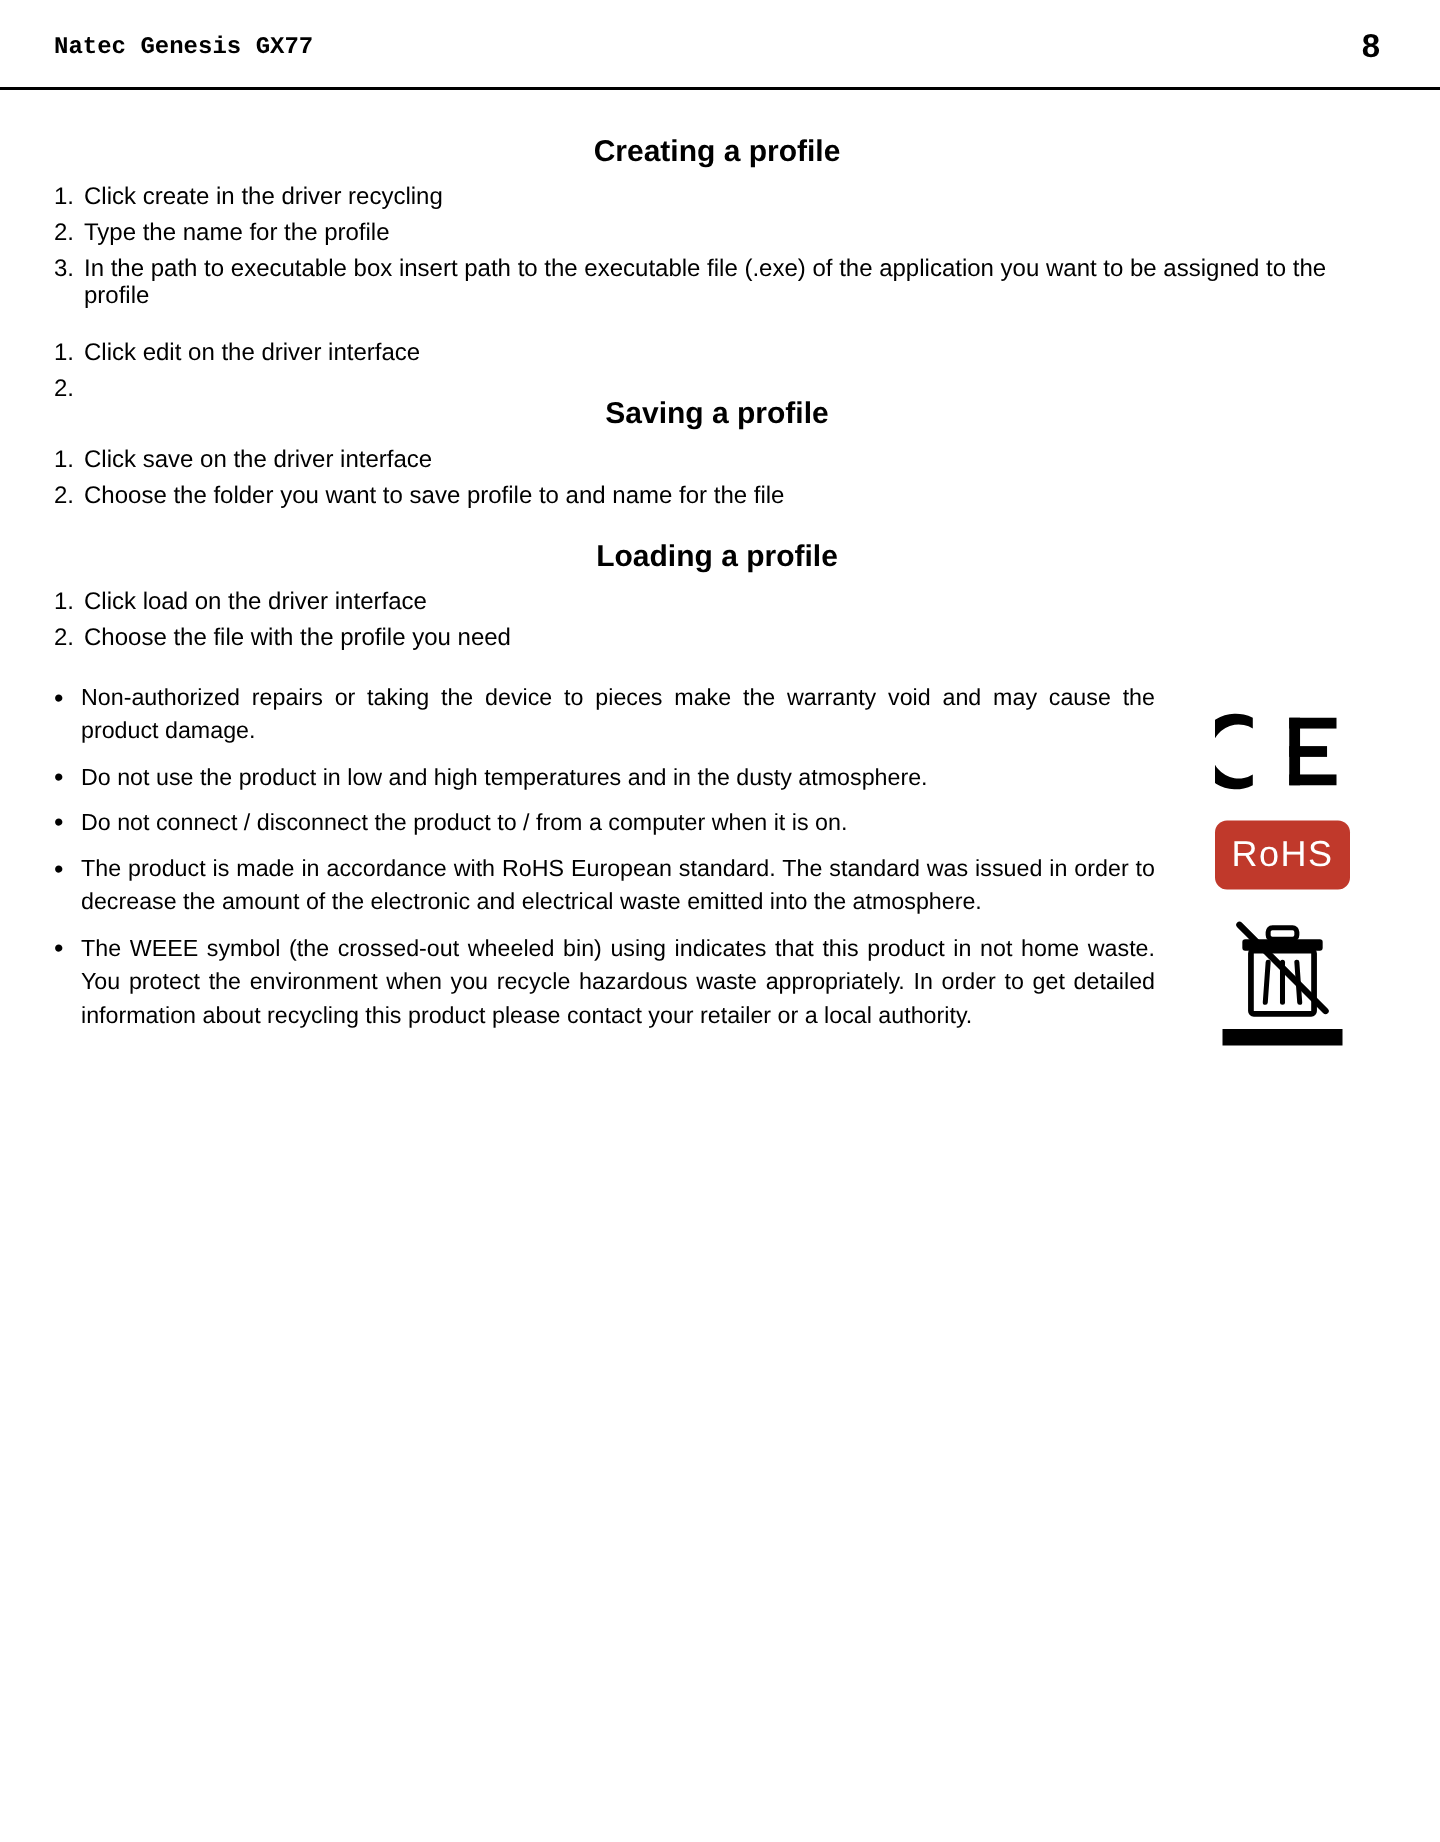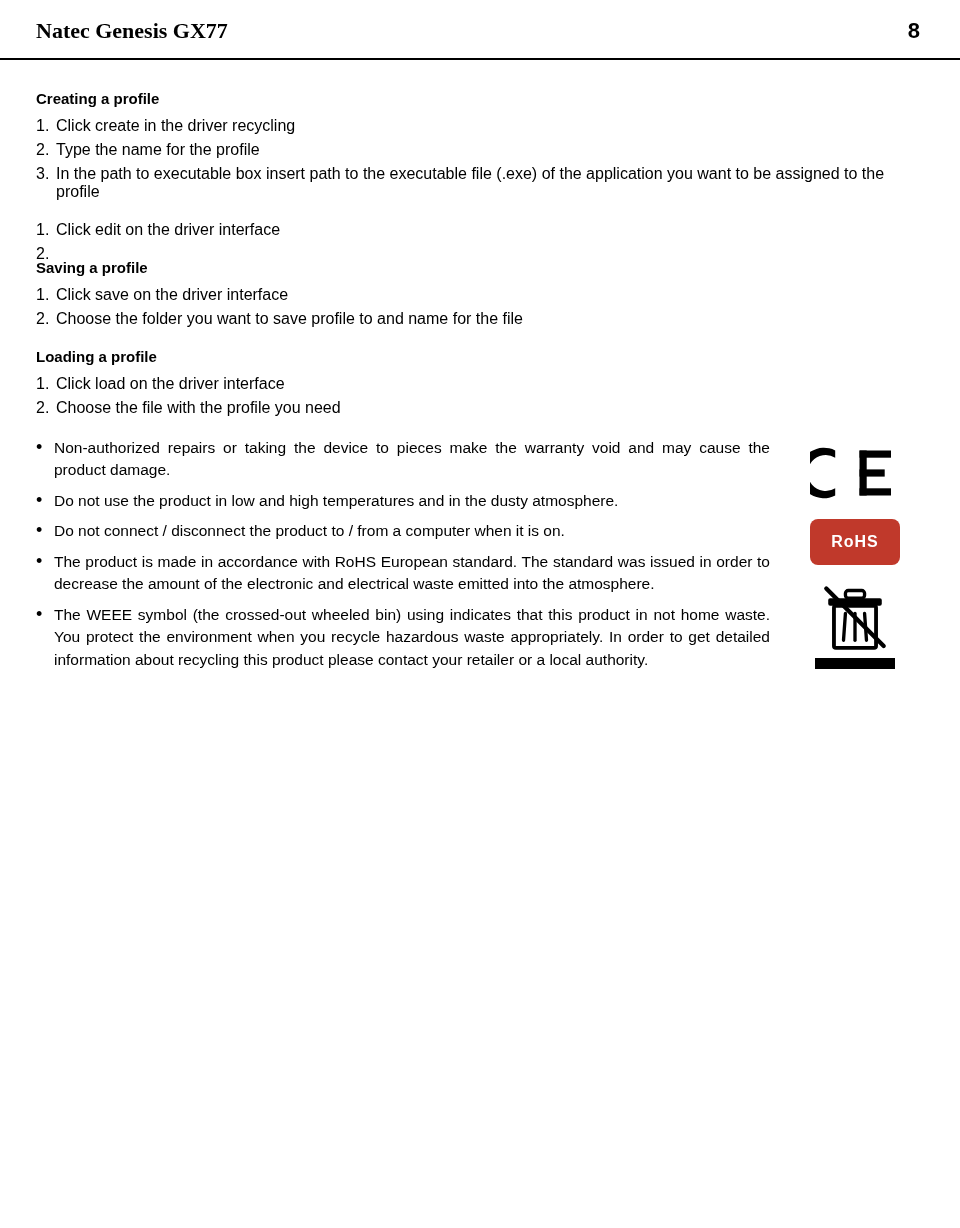--- a/index.html
+++ b/index.html
@@ -27,41 +27,42 @@
     .header {
       display: flex;
       justify-content: space-between;
       align-items: center;
       padding: 18px 40px 14px 36px;
       border-bottom: 2px solid #000000;
       margin-bottom: 30px;
     }
 
     .header-title {
-      font-size: 22px;
-      font-weight: bold;
-      font-family: Liberation Serif, serif;
+      font-size: 16px;
+      font-weight: bold;
+      font-family: Liberation Mono, monospace;
     }
 
     .header-page-num {
       font-size: 22px;
       font-weight: bold;
       font-family: Arial, sans-serif;
     }
 
     .content {
       padding: 0 40px 40px 36px;
     }
 
     .section-heading {
-      font-size: 15px;
+      font-size: 20px;
       font-weight: bold;
       font-family: Arial, sans-serif;
       margin-bottom: 10px;
       margin-top: 8px;
+      text-align: center;
     }
 
     .numbered-list {
       list-style: none;
       padding: 0;
       margin: 0 0 18px 0;
     }
 
     .numbered-list li {
       font-size: 16px;
@@ -87,21 +88,21 @@
     .general-heading {
       font-size: 22px;
       font-weight: bold;
       font-family: Arial, sans-serif;
       margin-bottom: 18px;
     }
 
     .general-content {
       display: flex;
       justify-content: space-between;
-      align-items: flex-start;
+      align-items: flex-end;
     }
 
     .general-text {
       flex: 1;
       padding-right: 20px;
     }
 
     .bullet-list {
       list-style: none;
       padding: 0;
@@ -144,22 +145,22 @@
     
     .rohs-badge {
       width: 90px;
       height: 46px;
       background: #c0392b;
       border-radius: 8px;
       display: flex;
       align-items: center;
       justify-content: center;
       color: #fff;
-      font-size: 16px;
-      font-weight: bold;
+      font-size: 24px;
+      font-weight: normal;
       font-family: Arial, sans-serif;
       letter-spacing: 1px;
     }
 
     
     .weee-symbol {
       width: 80px;
       height: 90px;
       display: flex;
       flex-direction: column;

